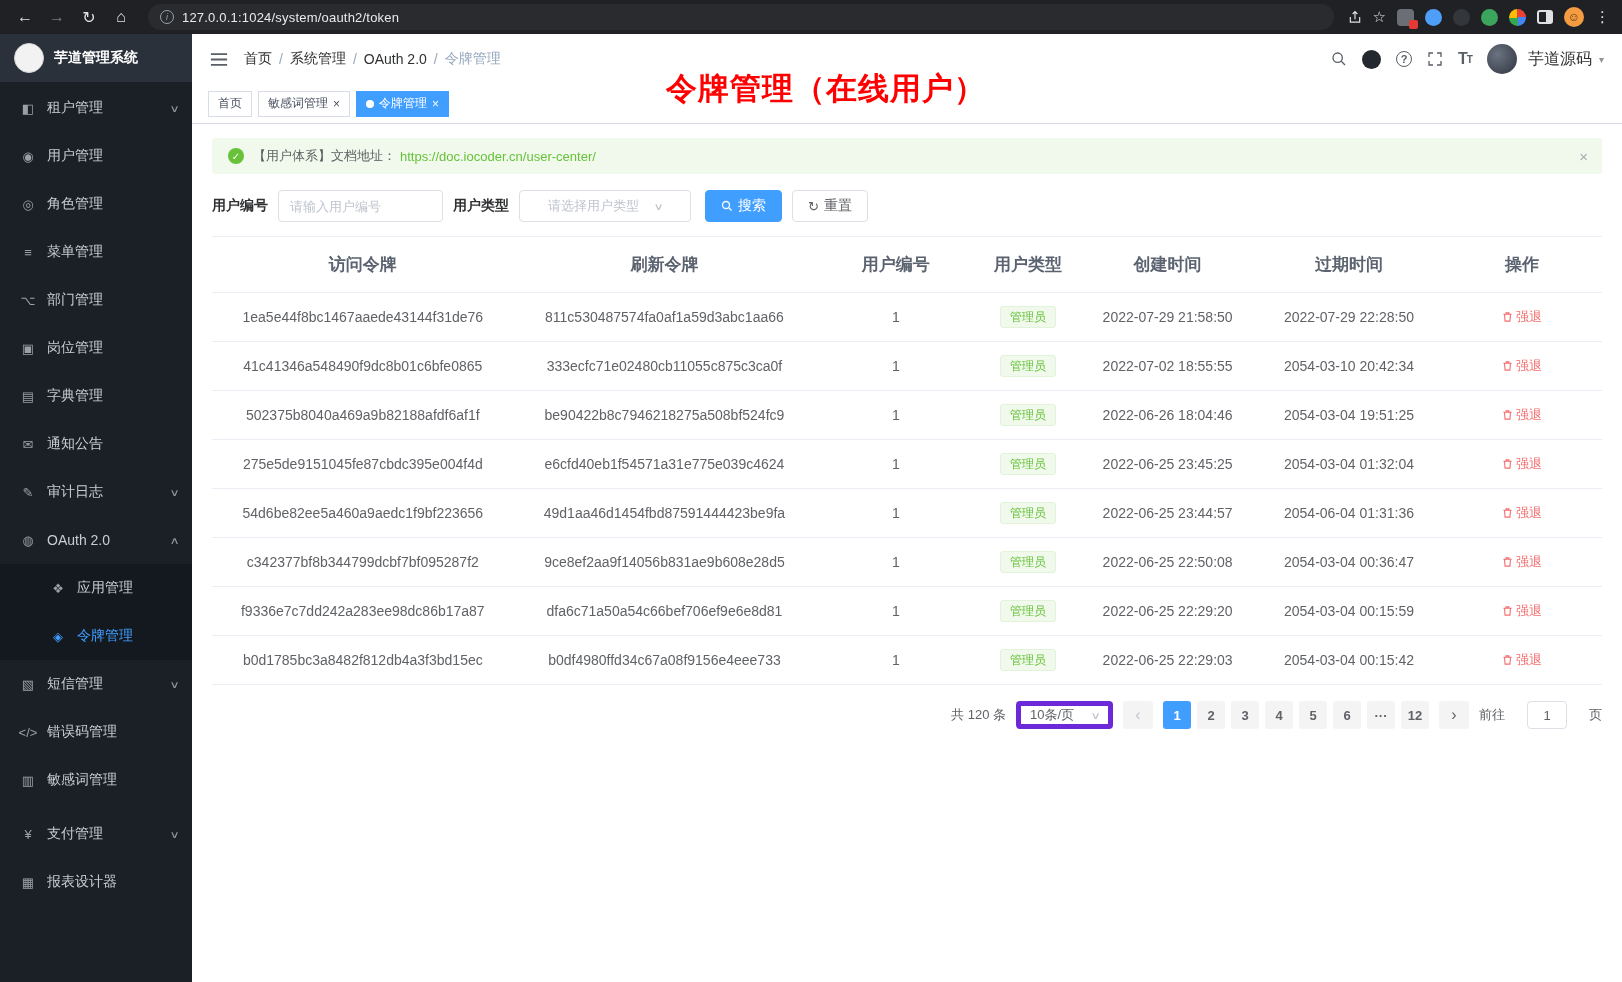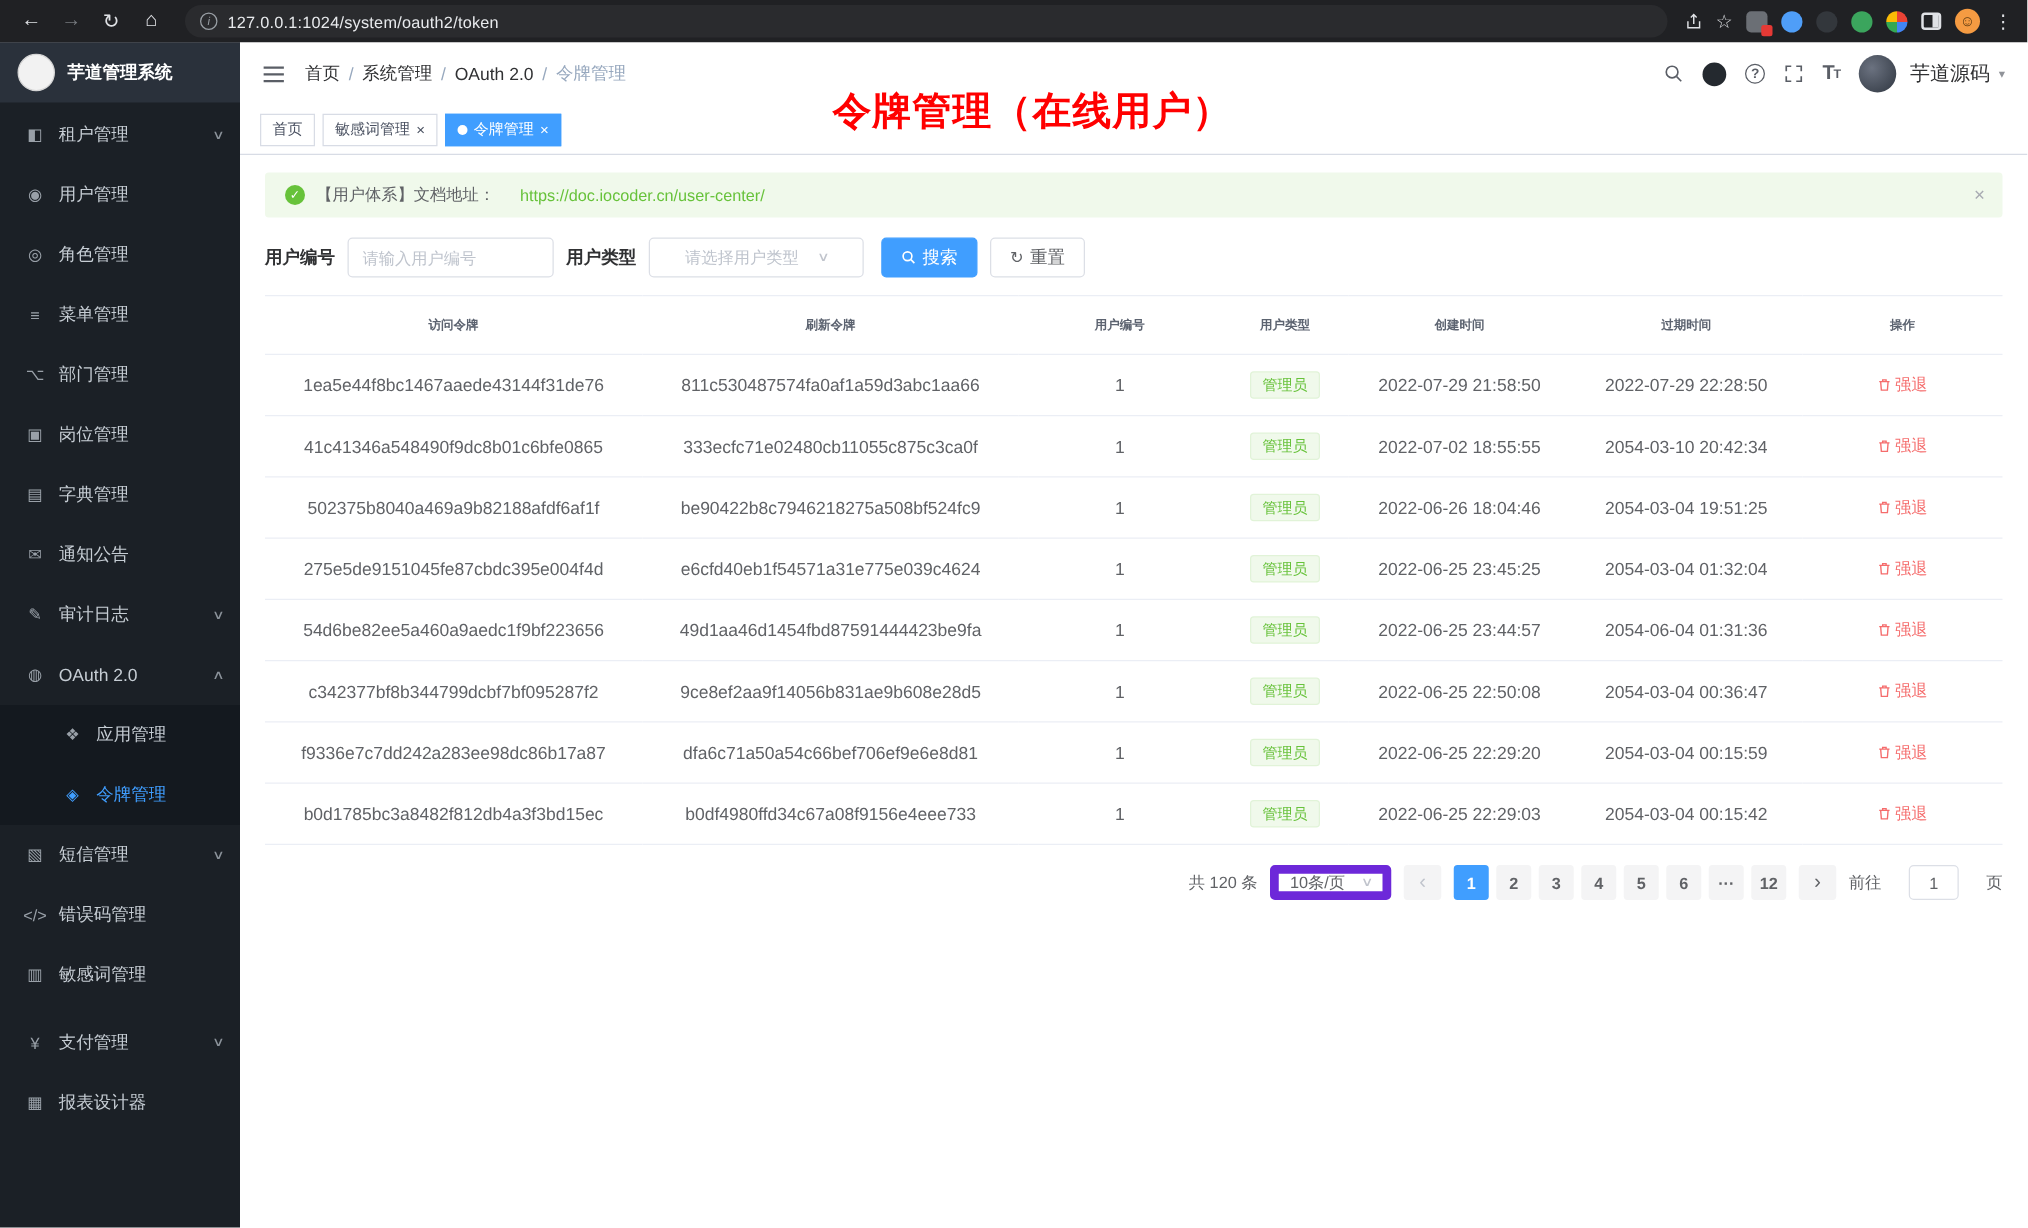--- a/index.html
+++ b/index.html
@@ -67,44 +67,44 @@
   .tab{height:26px;display:inline-flex;align-items:center;gap:5px;padding:0 9px;border:1px solid #d8dce5;background:#fff;color:#495060;font-size:12px;cursor:pointer;white-space:nowrap}
   .tab .dot{width:8px;height:8px;border-radius:50%;background:#fff;display:inline-block}
   .tab .tclose{font-size:12px;line-height:1}
   .tab.active{background:#409eff;border-color:#409eff;color:#fff}
 
   
   .content{flex:1;padding:14px 20px 0;overflow:hidden}
   .alert{height:36px;background:#f0f9eb;border-radius:3px;display:flex;align-items:center;padding:0 16px;position:relative}
   .alert .check{width:16px;height:16px;border-radius:50%;background:#67c23a;color:#fff;font-size:10px;display:flex;align-items:center;justify-content:center;margin-right:9px;flex-shrink:0}
   .alert .alabel{color:#606266;font-size:13px}
-  .alert .alink{color:#67c23a;font-size:13px;margin-left:20px;cursor:pointer}
+  .alert .alink{color:#67c23a;font-size:13px;margin-left:4px;cursor:pointer}
   .alert .aclose{position:absolute;right:14px;color:#a8abb2;font-size:15px;cursor:pointer}
 
   .filterbar{display:flex;align-items:center;margin:16px 0 14px;gap:10px}
   .flabel{font-weight:700;color:#303133;font-size:14px;white-space:nowrap}
   .tinput{width:165px;height:32px;border:1px solid #dcdfe6;border-radius:4px;padding:0 11px;font-size:13px;color:#606266;outline:none;font-family:inherit}
   .tinput::placeholder{color:#bfc4cd}
   .selbox{width:172px;height:32px;border:1px solid #dcdfe6;border-radius:4px;display:flex;align-items:center;justify-content:space-between;padding:0 28px;cursor:pointer;margin-right:4px}
   .selbox .ph{color:#bfc4cd;font-size:13px}
   .selbox .schev{color:#c0c4cc;font-size:10px;transform:scaleX(1.4)}
   .btn{height:32px;border-radius:4px;display:inline-flex;align-items:center;gap:5px;padding:0 15px;font-size:14px;cursor:pointer;border:1px solid #dcdfe6;background:#fff;color:#606266;font-family:inherit}
   .btn.primary{background:#409eff;border-color:#409eff;color:#fff}
   .btn .bicon{display:flex;align-items:center;font-size:13px}
 
   
   table.data-table{width:100%;border-collapse:collapse;table-layout:fixed;border-top:1px solid #ebeef5}
-  .data-table th{padding:16px 4px;font-weight:700;color:#5c6370;font-size:10px;border-bottom:1px solid #ebeef5;text-align:center;white-space:nowrap}
+  .data-table th{padding:16px 4px;font-weight:700;color:#5c6370;font-size:17px;border-bottom:1px solid #ebeef5;text-align:center;white-space:nowrap}
   .data-table td{padding:13px 4px;color:#606266;font-size:14px;border-bottom:1px solid #ebeef5;text-align:center;white-space:nowrap;overflow:hidden}
   .badge{display:inline-block;font-size:12px;line-height:18px;padding:1px 9px;border-radius:3px;color:#67c23a;background:#f0f9eb;border:1px solid #e1f3d8}
   .action{color:#f56c6c;font-size:13px;display:inline-flex;align-items:center;gap:3px;cursor:pointer}
 
   
   .pagebar{display:flex;align-items:center;justify-content:flex-end;gap:10px;margin-top:16px;color:#606266;font-size:13px}
-  .psize{height:28px;min-width:97px;border:7px solid #6d28d9;border-radius:4px;display:inline-flex;align-items:center;justify-content:space-between;padding:0 9px;cursor:pointer}
+  .psize{height:28px;min-width:97px;border:5px solid #6d28d9;border-radius:4px;display:inline-flex;align-items:center;justify-content:space-between;padding:0 9px;cursor:pointer}
   .psize .schev{color:#c0c4cc;font-size:10px;transform:scaleX(1.4)}
   .arrow-btn{width:30px;height:28px;background:#f4f4f5;border-radius:3px;border:none;display:flex;align-items:center;justify-content:center;font-size:16px;color:#606266;cursor:pointer}
   .arrow-btn.disabled{color:#c0c4cc}
   .pages{display:flex;align-items:center;gap:6px}
   .page-btn{min-width:28px;height:28px;padding:0 4px;background:#f4f4f5;border:none;border-radius:3px;font-size:13px;font-weight:600;color:#606266;cursor:pointer;font-family:inherit;display:flex;align-items:center;justify-content:center}
   .page-btn.active{background:#409eff;color:#fff}
   .goto{display:flex;align-items:center;gap:22px}
   .ginput{width:40px;height:28px;border:1px solid #dcdfe6;border-radius:4px;text-align:center;font-size:13px;color:#606266;outline:none;font-family:inherit}
 
   

